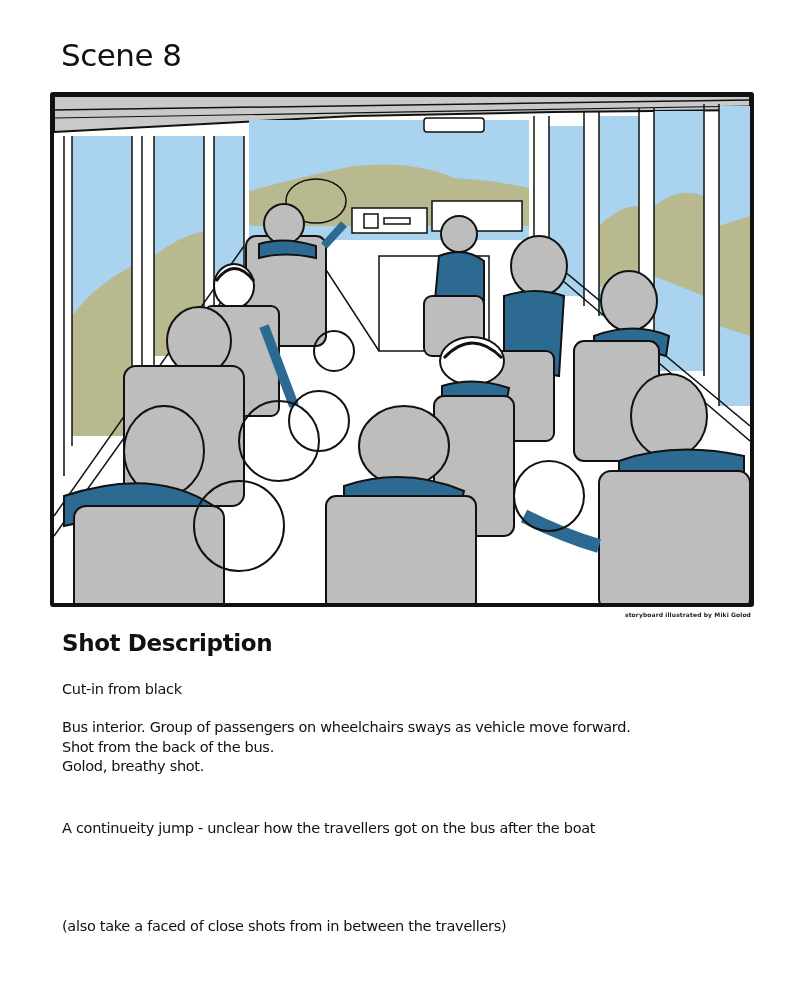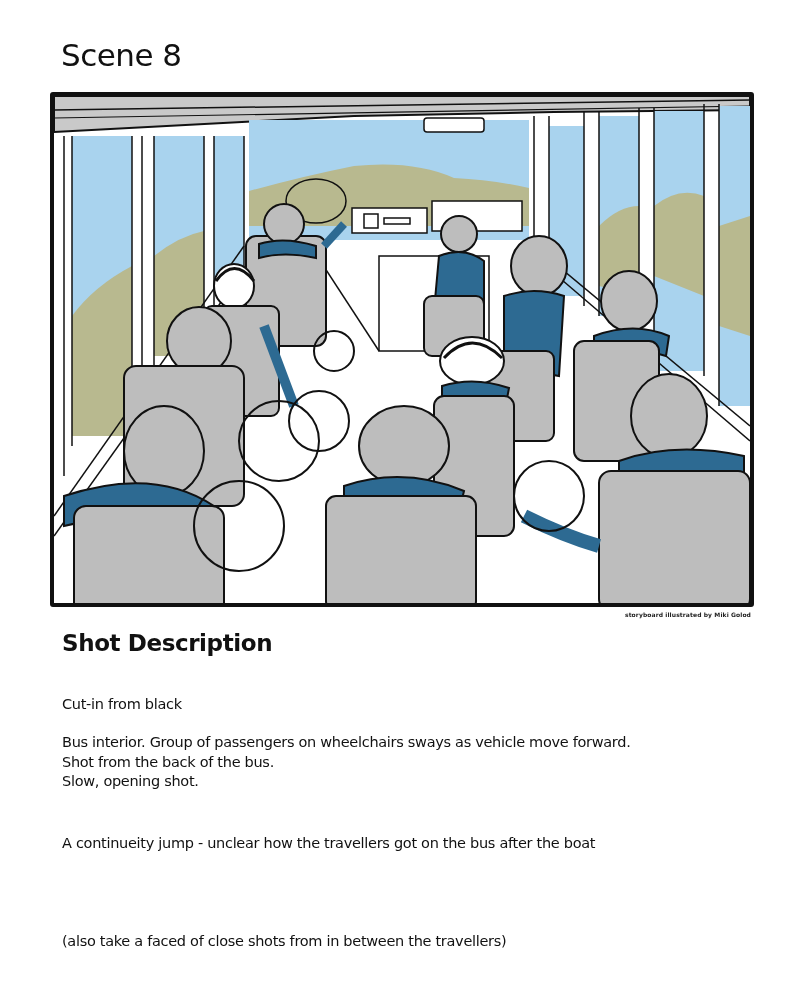--- a/index.html
+++ b/index.html
@@ -9,21 +9,21 @@
            letter-spacing:-0.5px; line-height:1; }
   .frame { position:absolute; left:50px; top:92px; width:704px; height:515px;
            box-sizing:border-box; border:4px solid #111; border-radius:3px;
            overflow:hidden; background:#fff; }
   .frame svg { position:absolute; left:0; top:0; width:100%; height:100%; }
   .credit { position:absolute; right:45px; top:611px; font-size:6px; font-weight:700;
             color:#222; letter-spacing:0.1px; }
   .section-title { position:absolute; left:62px; top:632px; font-size:23px;
                    font-weight:700; letter-spacing:-0.4px; line-height:1; }
   .desc { position:absolute; left:62px; font-size:14.5px; line-height:19.5px;
-          letter-spacing:-0.3px; color:#111;margin-top:15px; }
+          letter-spacing:-0.3px; color:#111; }
   .desc p { margin:0; }
 </style>
 </head>
 <body>
 
 <div class="title">Scene 8</div>
 
 <div class="frame">
   <svg viewBox="0 0 696 507" preserveAspectRatio="none">
 
@@ -163,21 +163,21 @@
 
 <div class="section-title">Shot Description</div>
 
 <div class="desc" style="top:680px;">
   <p>Cut-in from black</p>
 </div>
 
 <div class="desc" style="top:718px;">
   <p>Bus interior. Group of passengers on wheelchairs sways as vehicle move forward.</p>
   <p>Shot from the back of the bus.</p>
-  <p>Slow, opening shot.</p>
+  <p>Golod, breathy shot.</p>
 </div>
 
 <div class="desc" style="top:819px;">
   <p>A continueity jump - unclear how the travellers got on the bus after the boat</p>
 </div>
 
 <div class="desc" style="top:917px;">
   <p>(also take a faced of close shots from in between the travellers)</p>
 </div>
 

